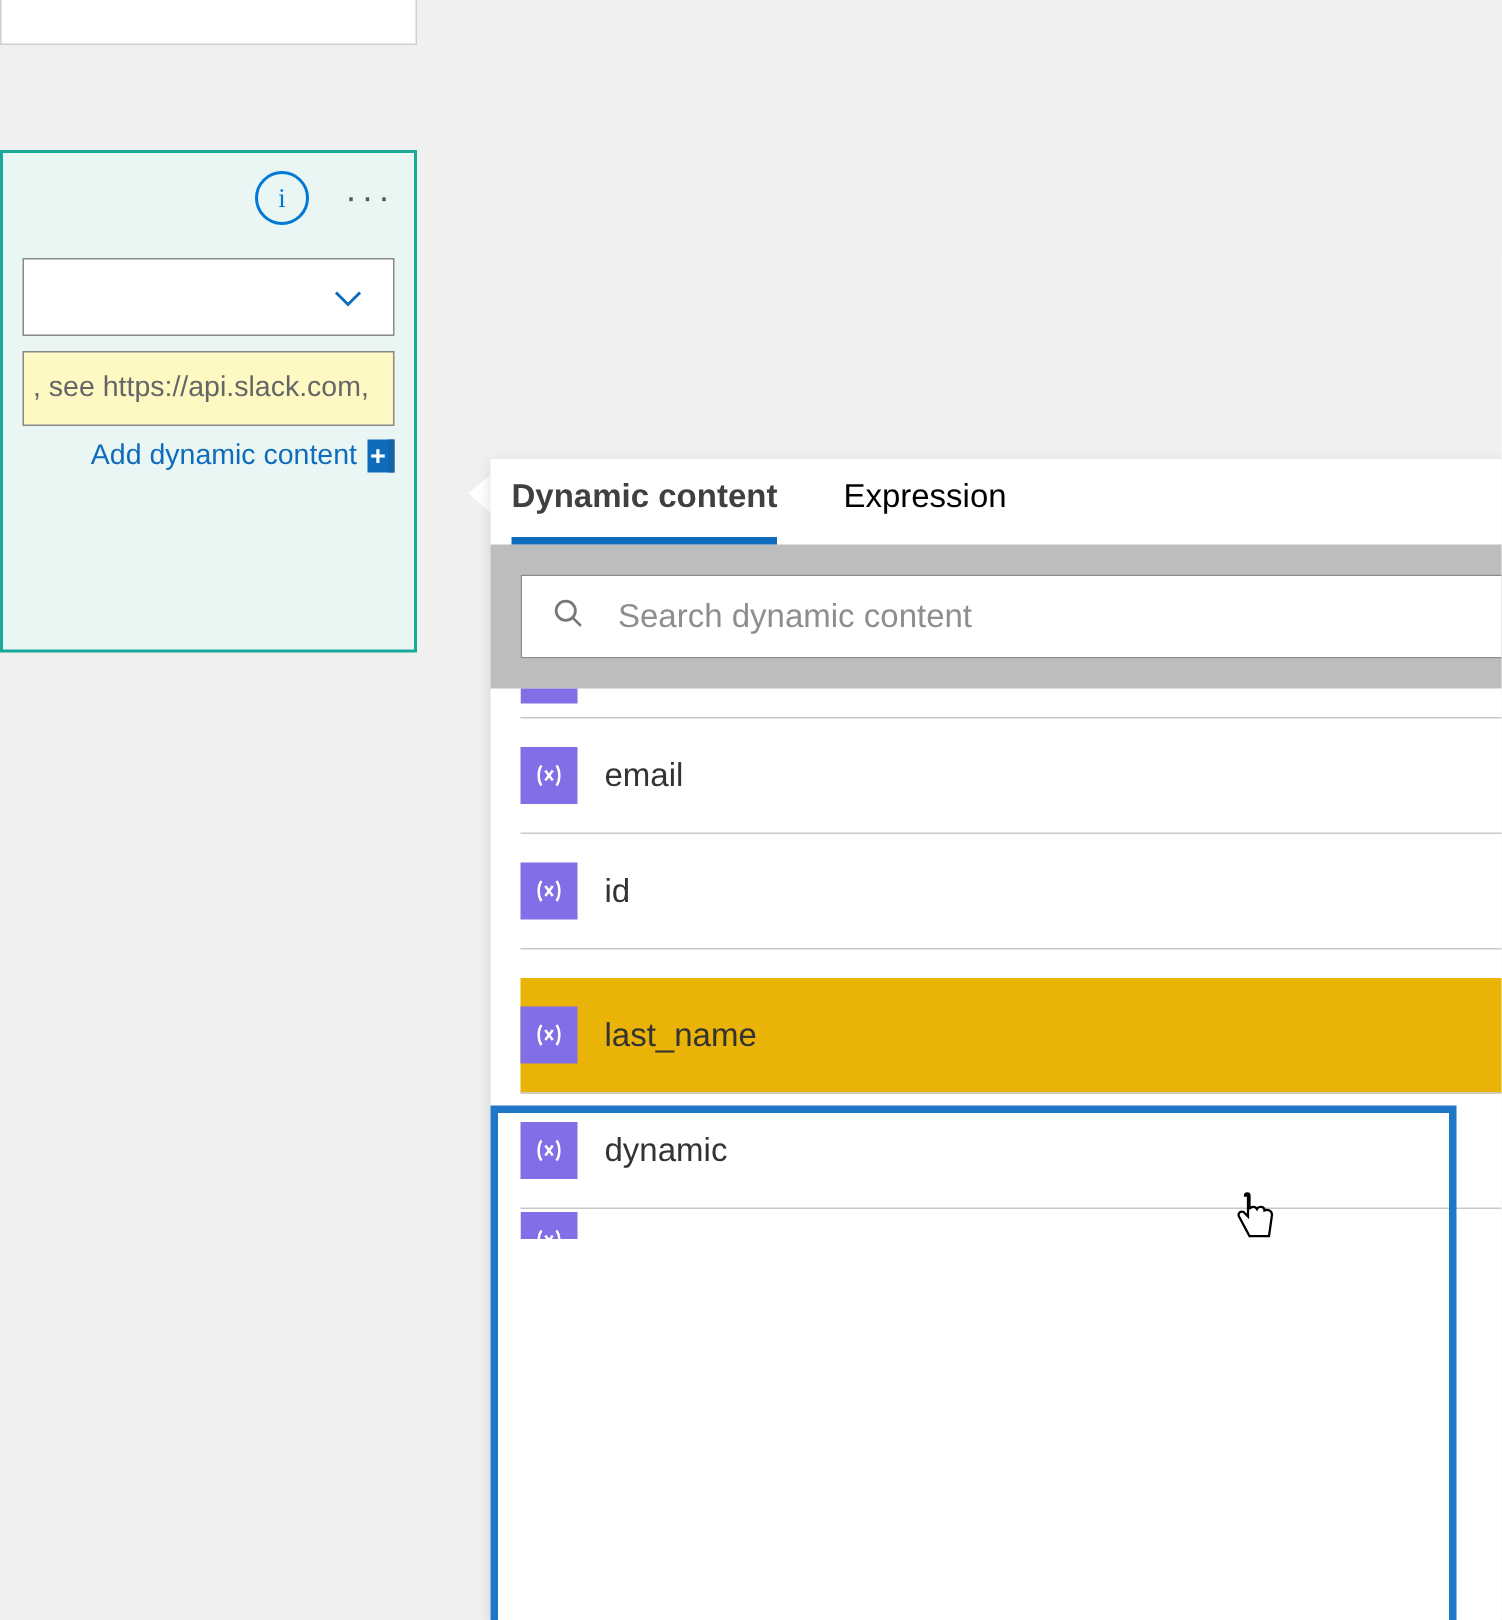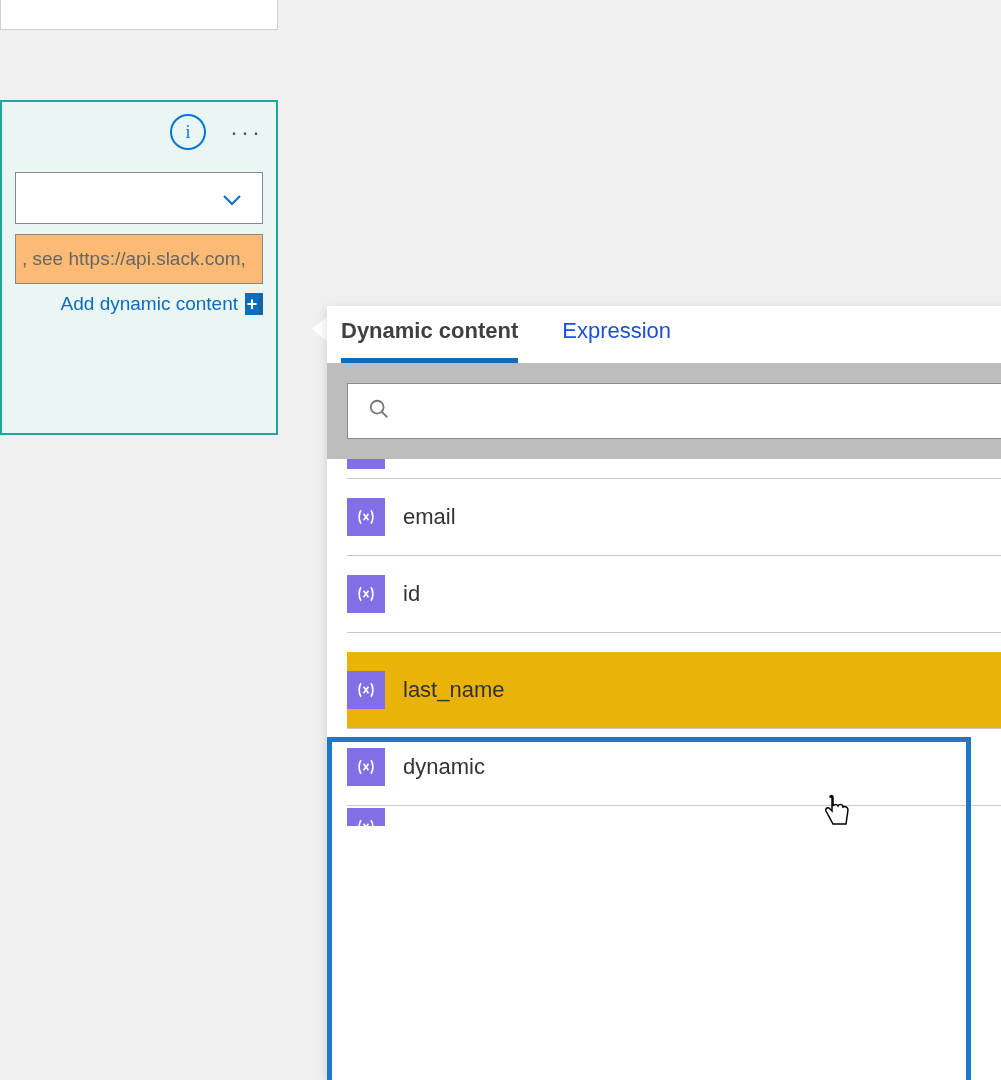--- a/index.html
+++ b/index.html
@@ -73,21 +73,21 @@
     }
     .chevron-down {
       width: 20px;
       height: 12px;
     }
     .chevron-down svg {
       width: 100%;
       height: 100%;
     }
     .text-input {
-      background: #fdba74;
+      background: #fef9c3;
       border: 1px solid #888;
       height: 50px;
       display: flex;
       align-items: center;
       padding: 0 6px;
       font-size: 19px;
       color: #666;
       overflow: hidden;
       white-space: nowrap;
       text-align: right;
@@ -134,21 +134,21 @@
       border-bottom: 15px solid transparent;
       border-right: 18px solid #fff;
     }
     .tabs {
       display: flex;
       padding: 12px 14px 0 14px;
       gap: 44px;
     }
     .tab {
       font-size: 22px;
-      color: #1d4ed8;
+      color: #000000;
       padding-bottom: 14px;
       cursor: pointer;
     }
     .tab.active {
       color: #404040;
       font-weight: 600;
       border-bottom: 5px solid #0f6cbd;
     }
     .search-area {
       background: #bdbdbd;
@@ -305,20 +305,21 @@
     <div class="tab">Expression</div>
   </div>
   <div class="search-area">
     <div class="search-box">
       <span class="search-icon">
         <svg viewBox="0 0 24 24" fill="none" stroke="#777" stroke-width="2">
             <circle cx="10" cy="10" r="7"></circle>
             <line x1="15" y1="15" x2="21" y2="21"></line>
           </svg>
       </span>
+      <span class="search-placeholder">Search dynamic content</span>
     </div>
   </div>
 
   <div class="list-area">
     <div class="item-row partial-top">
       <div class="item-icon">
         <svg viewBox="0 0 24 24" fill="none" stroke="#fff" stroke-width="2">
             <path d="M6 4 C 3 8, 3 16, 6 20"></path>
             <path d="M18 4 C 21 8, 21 16, 18 20"></path>
             <line x1="9" y1="8" x2="15" y2="16"></line>

